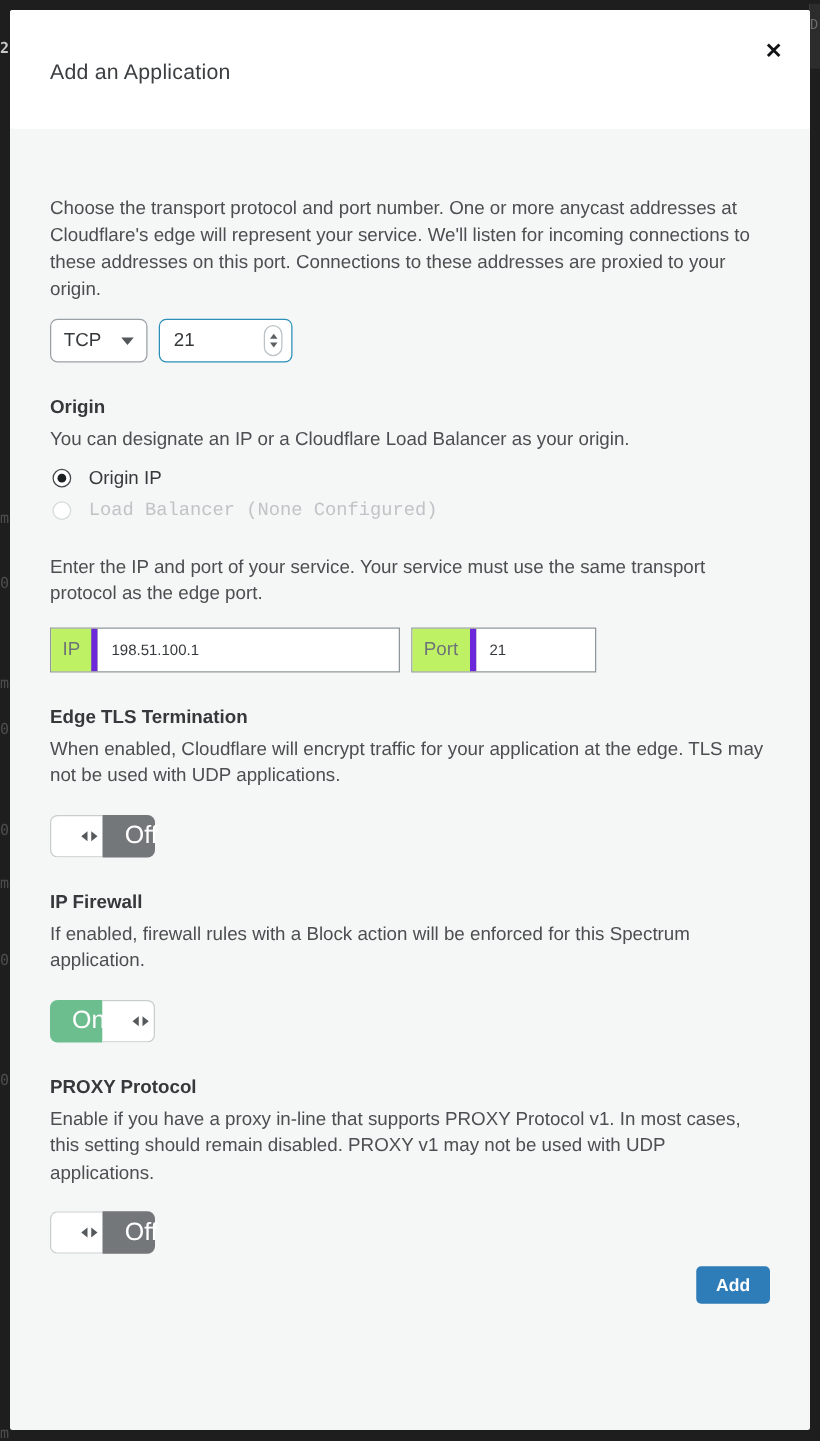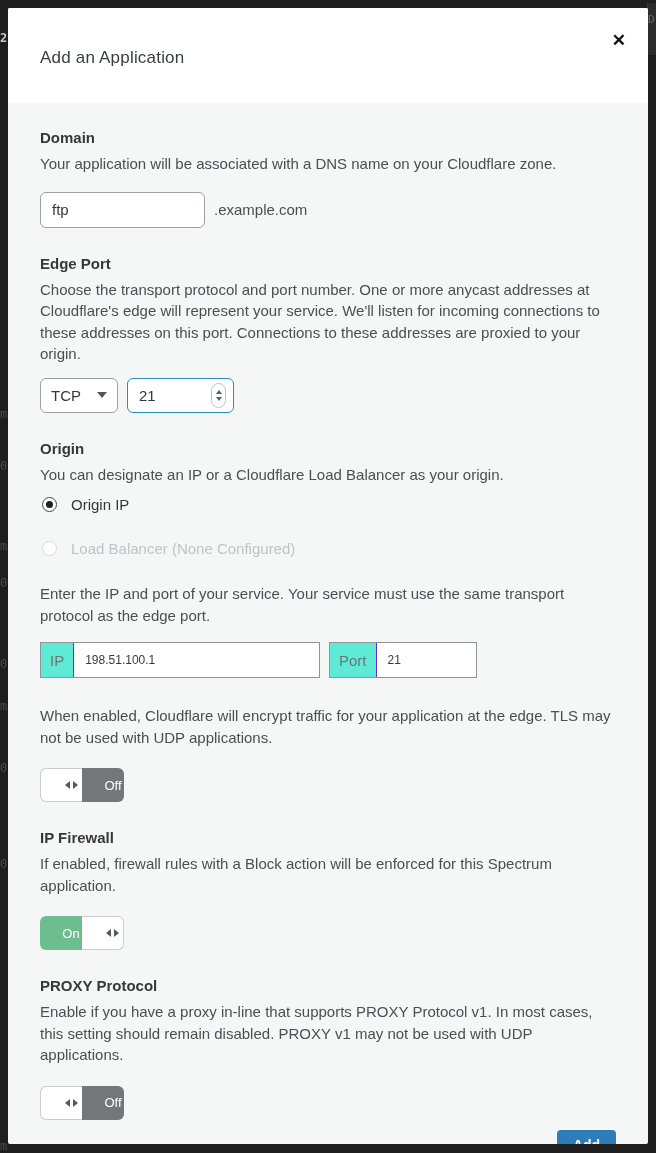--- a/index.html
+++ b/index.html
@@ -75,53 +75,53 @@
   .spinner {
     width:15px; height:25px; border:1px solid #bcc2c5; border-radius:8px;
     display:flex; flex-direction:column; align-items:center; justify-content:center;
     gap:3px; background:#fff; cursor:pointer;
   }
   .sp-up { width:0;height:0;border-left:3px solid transparent;border-right:3px solid transparent;border-bottom:4px solid #5b5f62; }
   .sp-dn { width:0;height:0;border-left:3px solid transparent;border-right:3px solid transparent;border-top:4px solid #5b5f62; }
 
   
   .radio-row { display:flex; align-items:center; margin-top:11px; }
-  .radio-row + .radio-row { margin-top:27px; }
+  .radio-row + .radio-row { margin-top:9px;font-family:Liberation Mono, monospace; }
   .radio {
     width:15px; height:15px; border-radius:50%; border:1px solid #45484a;
     position:relative; margin-left:2px; background:#fff; flex:none; cursor:pointer;
   }
   .radio.checked::after {
     content:""; position:absolute; left:3px; top:3px; right:3px; bottom:3px;
     border-radius:50%; background:#1e2122;
   }
   .radio.disabled { border-color:#d6d9da; cursor:default; }
   .radio-label { margin-left:14px; font-size:15px; color:#36393b; }
   .radio-label.disabled { color:#c0c4c6; }
   .ip-note { margin-top:26px; }
 
   
   .ip-row { margin-top:16px; display:flex; gap:9px; }
   .input-group { display:flex; height:36px; border:1px solid #8f969a; background:#fff; }
   .input-group .prefix {
     display:flex; align-items:center; padding:0 9px; color:#6f7477; font-size:15px;
-    border-right:1px solid #6d28d9; background:#5eead4; flex:none;
+    border-right:5px solid #6d28d9; background:#bef264; flex:none;
   }
   .input-group input {
     border:none; outline:none; padding:0 11px; font-size:12px; color:#36393b;
     font-family:inherit; min-width:0; flex:1; background:transparent;
   }
   .group-ip { width:280px; }
   .group-port { width:148px; }
 
   
   .toggle { margin-top:20px; display:flex; width:84px; height:34px; cursor:pointer; }
   .toggle .half {
     width:42px; display:flex; align-items:center; justify-content:center;
-    font-size:13px; color:#fff;padding-left:20px;
+    font-size:20px; color:#fff;padding-left:20px;
   }
   .toggle .handle { background:#fff; border:1px solid #c9cdcf; }
   .toggle.off .handle { border-radius:6px 0 0 6px; border-right:none; }
   .toggle.off .state { background:#73777a; border-radius:0 6px 6px 0; }
   .toggle.on  .state { background:#6cbe8e; border-radius:6px 0 0 6px; }
   .toggle.on  .handle { border-radius:0 6px 6px 0; border-left:none; }
   .ar-l { width:0;height:0;border-top:4px solid transparent;border-bottom:4px solid transparent;border-right:5px solid #55595c; margin-right:3px; }
   .ar-r { width:0;height:0;border-top:4px solid transparent;border-bottom:4px solid transparent;border-left:5px solid #55595c; }
 
   
@@ -149,31 +149,22 @@
 
 <div class="modal">
 
   <div class="modal-header">
     <h1 class="modal-title">Add an Application</h1>
     <button class="close-btn">✕</button>
   </div>
 
   <div class="modal-body">
 
-    <div class="section first">
-      <h2 class="sec-heading">Domain</h2>
-      <p class="sec-desc">Your application will be associated with a DNS name on your Cloudflare zone.</p>
-      <div class="domain-row">
-        <input class="text-input domain-input" type="text" value="ftp" style="">
-        <span class="domain-suffix">.example.com</span>
-      </div>
-    </div>
-
-    <div class="section">
-      <h2 class="sec-heading">Edge Port</h2>
+
+    <div class="section">
       <p class="sec-desc">Choose the transport protocol and port number. One or more anycast addresses at Cloudflare's edge will represent your service. We'll listen for incoming connections to these addresses on this port. Connections to these addresses are proxied to your origin.</p>
       <div class="edgeport-row">
         <div class="select-box">
           <span>TCP</span>
           <span class="caret-down"></span>
         </div>
         <div class="number-box">
           <span>21</span>
           <span class="spinner">
             <i class="sp-up"></i>
@@ -204,20 +195,21 @@
           <input type="text" value="198.51.100.1" style="">
         </div>
         <div class="input-group group-port">
           <span class="prefix">Port</span>
           <input type="text" value="21" style="">
         </div>
       </div>
     </div>
 
     <div class="section">
+      <h2 class="sec-heading">Edge TLS Termination</h2>
       <p class="sec-desc">When enabled, Cloudflare will encrypt traffic for your application at the edge. TLS may not be used with UDP applications.</p>
       <div class="toggle off">
         <span class="half handle">
             <i class="ar-l"></i>
             <i class="ar-r"></i>
           </span>
         <span class="half state">Off</span>
       </div>
     </div>
 

